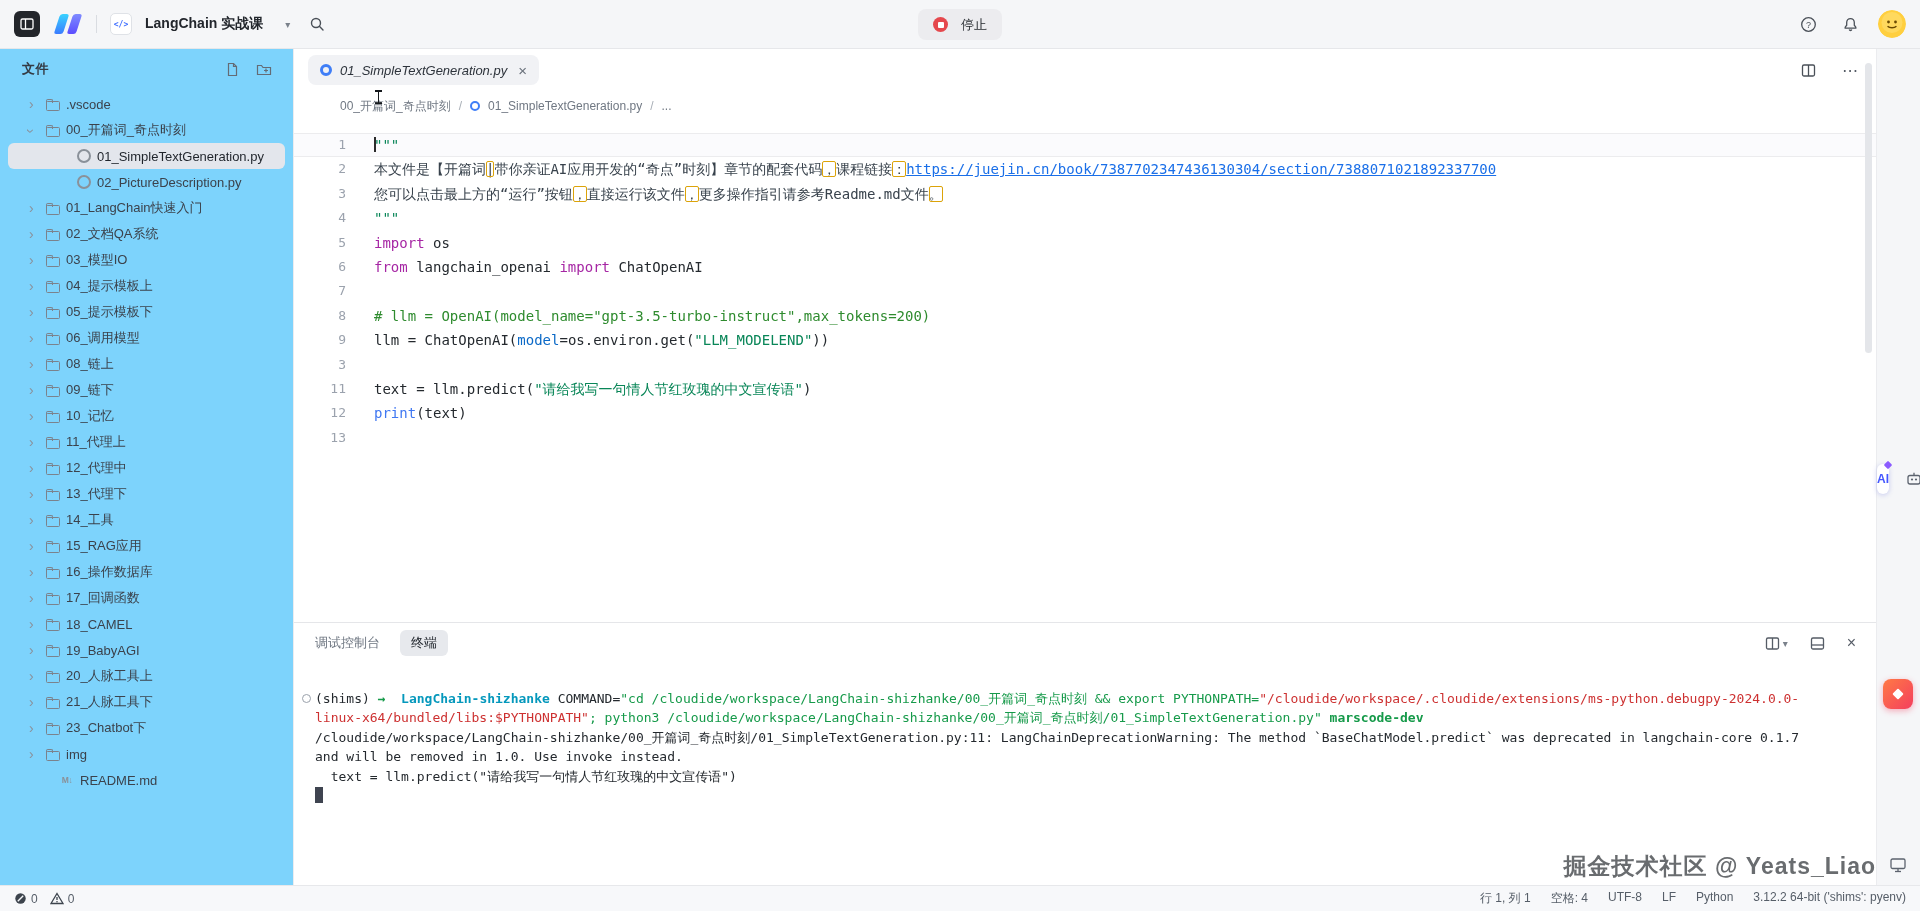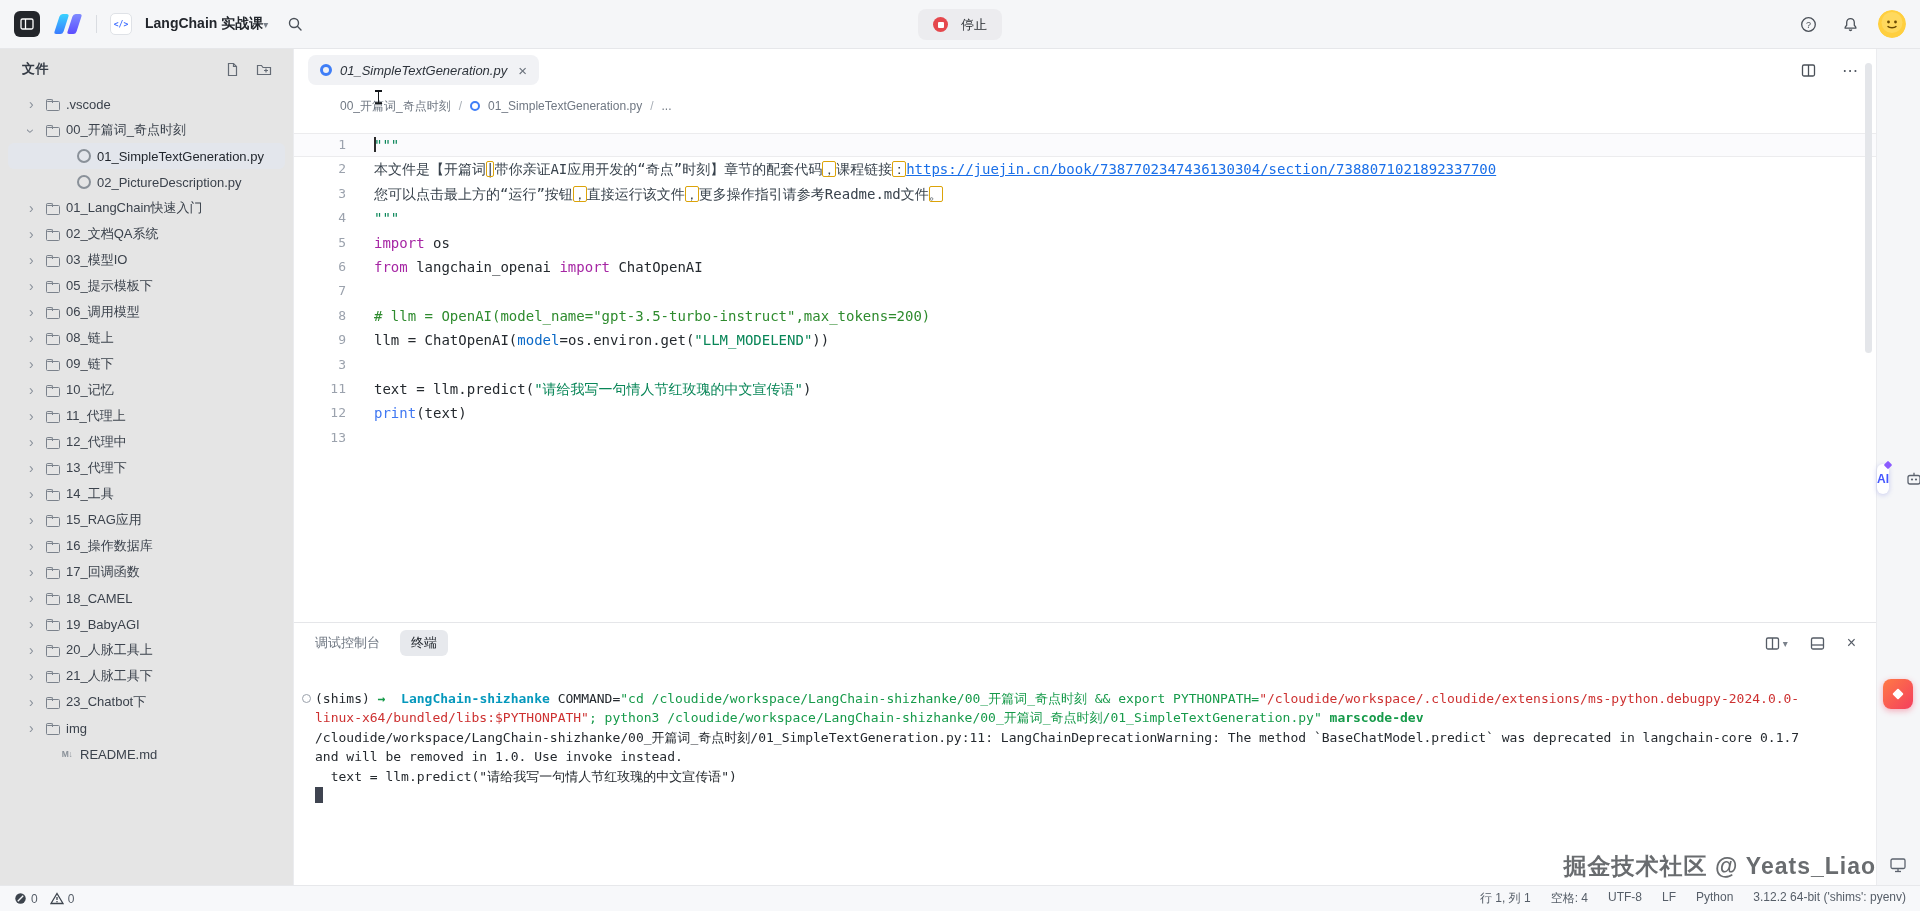--- a/index.html
+++ b/index.html
@@ -11,34 +11,34 @@
           border-bottom:1px solid #e6e7ea;display:flex;align-items:center;padding:0 14px;gap:13px;z-index:10}
   .menu-sq{width:26px;height:26px;background:#23262b;border-radius:6px;display:flex;align-items:center;justify-content:center;cursor:pointer}
   .logo{display:flex;gap:4px;align-items:center;padding:0 4px}
   .logo i{width:9px;height:20px;border-radius:2.5px;transform:skewX(-18deg);display:block}
   .logo i.l1{background:linear-gradient(180deg,#39d3ff,#3a7bff)}
   .logo i.l2{background:linear-gradient(180deg,#7e8bff,#5b4dff)}
   .tb-div{width:1px;height:18px;background:#d9dce1}
   .plug{width:22px;height:22px;border:1px solid #dfe2e7;background:#fff;border-radius:5px;
         display:flex;align-items:center;justify-content:center;font-family:"DejaVu Sans Mono",monospace;
         font-size:8px;font-weight:700;color:#3b6cff;cursor:pointer}
-  .ws{display:flex;align-items:center;gap:0;cursor:pointer}
+  .ws{display:flex;align-items:center;gap:22px;cursor:pointer}
   .ws-name{font-size:14px;font-weight:600;color:#22262c}
   .caret{color:#7a818b;font-size:10px}
   .tb-ico{width:28px;height:28px;display:flex;align-items:center;justify-content:center;color:#4a5058;cursor:pointer}
   .stop-pill{position:absolute;left:50%;top:9px;transform:translateX(-50%);height:31px;background:#ececef;
              border-radius:8px;display:flex;align-items:center;gap:13px;padding:0 15px;cursor:pointer}
   .stop-ico{width:15px;height:15px;border-radius:50%;background:#e5484d;position:relative;flex:none}
   .stop-ico::after{content:"";position:absolute;left:4.5px;top:4.5px;width:6px;height:6px;background:#fff;border-radius:1px}
   .stop-label{font-size:13px;color:#25292e}
   .tb-right{margin-left:auto;display:flex;align-items:center;gap:14px}
   .avatar{width:28px;height:28px;border-radius:50%;overflow:hidden;cursor:pointer}
 
   
-  .sidebar{position:absolute;left:0;top:49px;width:294px;height:836px;background:#e5e5e5;
+  .sidebar{position:absolute;left:0;top:49px;width:294px;height:836px;background:#7dd3fc;
            border-right:1px solid #ebecef;overflow:hidden}
   .sb-head{display:flex;align-items:center;height:40px;padding:0 20px 0 22px}
   .sb-title{font-size:13px;font-weight:700;color:#343b45;letter-spacing:.5px}
   .sb-head-icons{margin-left:auto;display:flex;gap:14px;color:#646b75}
   .sb-hico{width:18px;height:18px;display:flex;align-items:center;justify-content:center;cursor:pointer}
   .sb-list{padding-top:2px}
   .srow{display:flex;align-items:center;height:26px;padding-left:21px;margin:0 8px;border-radius:6px;cursor:pointer}
   .srow.child{padding-left:68px}
   .srow.rootfile{padding-left:51px}
   .srow.sel{background:#e3e6ec}
@@ -233,20 +233,25 @@
         <span class="fi folder"></span>
         <span class="slabel">02_文档QA系统</span>
       </div>
 
       <div class="srow folder">
         <span class="chev c"></span>
         <span class="fi folder"></span>
         <span class="slabel">03_模型IO</span>
       </div>
 
+      <div class="srow folder">
+        <span class="chev c"></span>
+        <span class="fi folder"></span>
+        <span class="slabel">04_提示模板上</span>
+      </div>
 
       <div class="srow folder">
         <span class="chev c"></span>
         <span class="fi folder"></span>
         <span class="slabel">05_提示模板下</span>
       </div>
 
       <div class="srow folder">
         <span class="chev c"></span>
         <span class="fi folder"></span>

